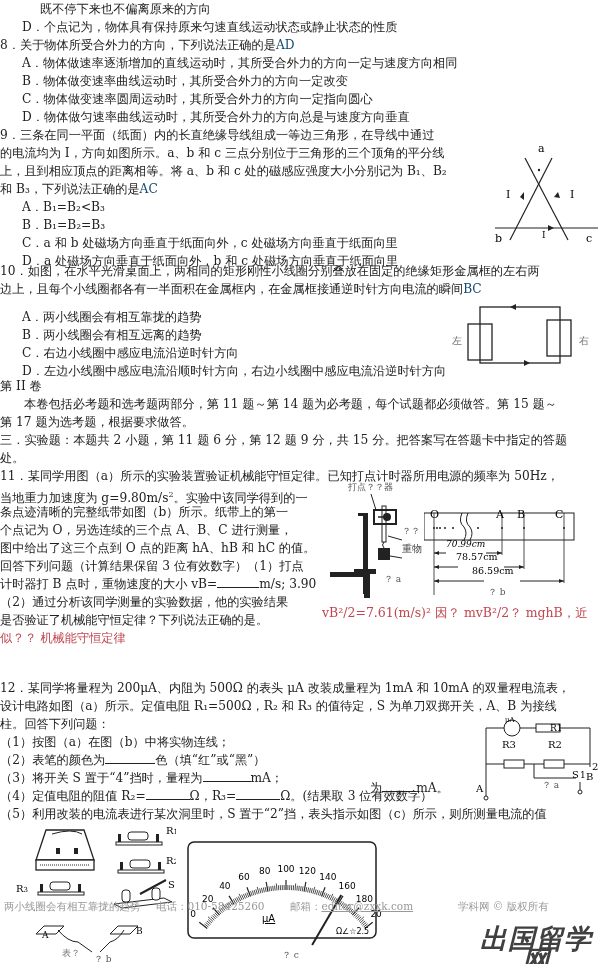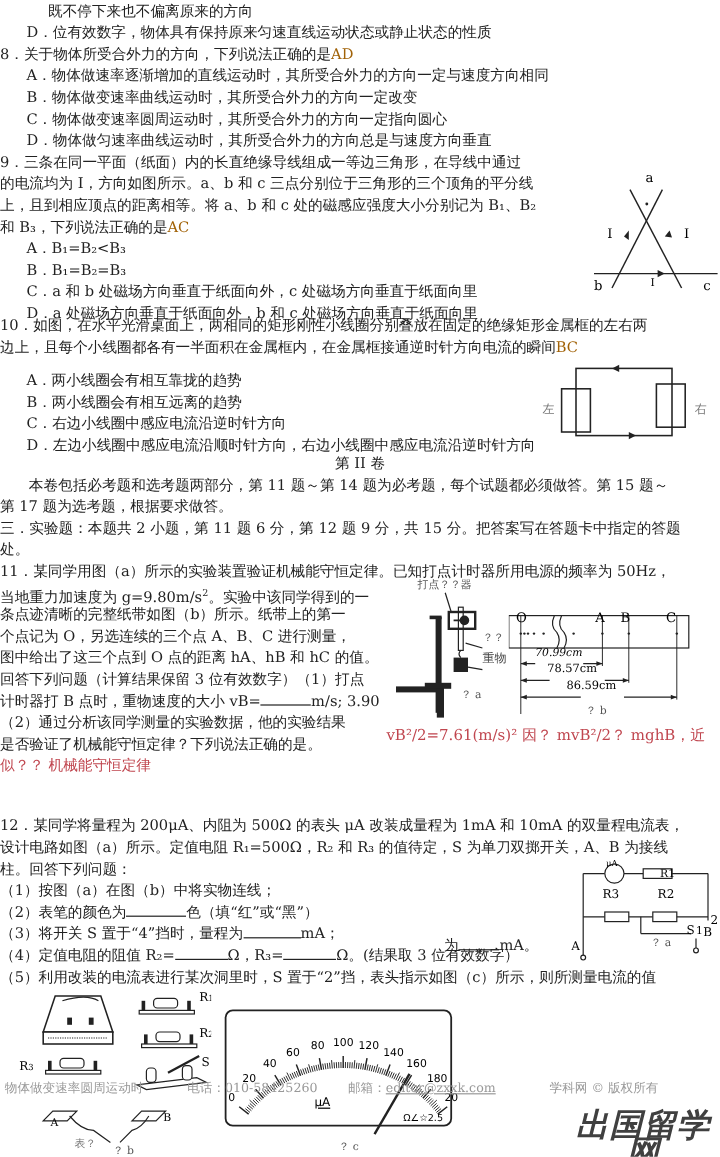--- a/index.html
+++ b/index.html
@@ -1,36 +1,36 @@
 <!DOCTYPE html>
 <html><head>
 <meta charset="utf-8">
 <style>
   html, body { margin: 0; padding: 0; background: #ffffff; }
   body { width: 600px; height: 964px; position: relative; overflow: hidden;
     font-family: "DejaVu Serif", "Liberation Serif", serif; color: #222; font-size: 12.2px; }
   .line { position: absolute; left: 0; white-space: nowrap; line-height: 17px; height: 17px; }
   .ind { left: 22px; }
-  .red { color: #a16207; }
+  .red { color: #0c4a6e; }
   .pink { color: #c0464f; }
   .u { display: inline-block; border-bottom: 1px solid #222; height: 11px; vertical-align: baseline; }
   sub, sup { font-size: 8px; }
   .fig { position: absolute; }
   .footer { position: absolute; top: 898px; left: 0; width: 600px; height: 20px; font-size: 10.5px; color: #999; }
   .footer span { position: absolute; top: 2px; white-space: nowrap; }
   .wm { position: absolute; left: 472px; top: 928px; width: 128px; text-align: center; font-family: "DejaVu Sans", sans-serif; }
   .wm .cn { font-size: 27px; font-weight: bold; color: #404040; letter-spacing: 1px; line-height: 22px; font-style: italic; }
   .wm .en { font-size: 11px; font-weight: bold; color: #1c3f94; line-height: 14px; }
   .wm .en .hl { color: #d62d2d; }
 </style>
 </head>
 <body>
 
 <div class="line ind" style="top:1px;left:40px">既不停下来也不偏离原来的方向</div>
-<div class="line ind" style="top:19px">D．位有效数字，物体具有保持原来匀速直线运动状态或静止状态的性质</div>
+<div class="line ind" style="top:19px">D．个点记为，物体具有保持原来匀速直线运动状态或静止状态的性质</div>
 
 <div class="line" style="top:37px"><span>8．关于物体所受合外力的方向，下列说法正确的是</span><span class="red">AD</span></div>
 <div class="line ind" style="top:55px">A．物体做速率逐渐增加的直线运动时，其所受合外力的方向一定与速度方向相同</div>
 <div class="line ind" style="top:73px">B．物体做变速率曲线运动时，其所受合外力的方向一定改变</div>
 <div class="line ind" style="top:91px">C．物体做变速率圆周运动时，其所受合外力的方向一定指向圆心</div>
 <div class="line ind" style="top:109px">D．物体做匀速率曲线运动时，其所受合外力的方向总是与速度方向垂直</div>
 
 <div class="line" style="top:127px">9．三条在同一平面（纸面）内的长直绝缘导线组成一等边三角形，在导线中通过</div>
 <div class="line" style="top:145px">的电流均为 I，方向如图所示。a、b 和 c 三点分别位于三角形的三个顶角的平分线</div>
 <div class="line" style="top:163px">上，且到相应顶点的距离相等。将 a、b 和 c 处的磁感应强度大小分别记为 B₁、B₂</div>
@@ -66,21 +66,21 @@
 <svg class="fig" style="left:450px;top:300px" width="150" height="70">
   <rect x="30" y="7" width="80" height="56" fill="none" stroke="#222" stroke-width="1.3"></rect>
   <rect x="18" y="24" width="24" height="36" fill="none" stroke="#222" stroke-width="1.3"></rect>
   <rect x="97" y="20" width="24" height="36" fill="none" stroke="#222" stroke-width="1.3"></rect>
   <polygon points="66,4 60,7 66,10" fill="#222"></polygon>
   <polygon points="74,60 80,63 74,66" fill="#222"></polygon>
   <text x="2" y="44" font-size="10" fill="#777">左</text>
   <text x="129" y="44" font-size="10" fill="#777">右</text>
 </svg>
 
-<div class="line" style="top:378px;left:0;width:600px;text-align:center">第 II 卷</div>
+<div class="line" style="top:378px;left:0;width:600px;">第 II 卷</div>
 <div class="line" style="top:396px;left:24px">本卷包括必考题和选考题两部分，第 11 题～第 14 题为必考题，每个试题都必须做答。第 15 题～</div>
 <div class="line" style="top:414px">第 17 题为选考题，根据要求做答。</div>
 <div class="line" style="top:432px">三．实验题：本题共 2 小题，第 11 题 6 分，第 12 题 9 分，共 15 分。把答案写在答题卡中指定的答题</div>
 <div class="line" style="top:450px">处。</div>
 
 <div class="line" style="top:468px">11．某同学用图（a）所示的实验装置验证机械能守恒定律。已知打点计时器所用电源的频率为 50Hz，</div>
 <div class="line" style="top:486px"><span>当地重力加速度为 g=9.80m/s</span><sup>2</sup><span>。实验中该同学得到的一</span></div>
 <div class="line" style="top:504px">条点迹清晰的完整纸带如图（b）所示。纸带上的第一</div>
 <div class="line" style="top:522px">个点记为 O，另选连续的三个点 A、B、C 进行测量，</div>
 <div class="line" style="top:540px">图中给出了这三个点到 O 点的距离 hA、hB 和 hC 的值。</div>
@@ -358,21 +358,21 @@
       <text x="178.34329309296453" y="61.759825321173224" font-size="9" text-anchor="middle" font-family="DejaVu Sans, sans-serif">180</text>
       <text x="192.9852689255932" y="77.35194591157233" font-size="9" text-anchor="middle" font-family="DejaVu Sans, sans-serif">200</text>
     </g>
   <line id="dial-needle" x1="126.1256552158627" y1="105.03946019516818" x2="155.26580911047876" y2="54.891165797471146" stroke="#222" stroke-width="2"></line>
   <text x="76" y="82" font-size="10" font-family="DejaVu Sans, sans-serif" text-decoration="underline">μA</text>
   <text x="150" y="94" font-size="8" font-family="DejaVu Sans, sans-serif">Ω∠☆2.5</text>
   <text x="96" y="118" font-size="9" fill="#555">？ c</text>
 </svg>
 
 <div class="footer">
-  <span style="left:4px">物体做变速率圆周运动时</span>
+  <span style="left:4px">两小线圈会有相互靠拢的趋势</span>
   <span style="left:156px">电话：010-58425260</span>
   <span style="left:290px"><span style="position:static">邮箱：</span><span style="position:static;text-decoration:underline">editor@zxxk.com</span></span>
   <span style="left:458px">学科网 © 版权所有</span>
 </div>
 
 <div class="wm">
   <div class="cn">出国留学网</div>
   <div class="en"><span>www.liuxue</span><span class="hl">86</span><span>.com</span></div>
 </div>
 

